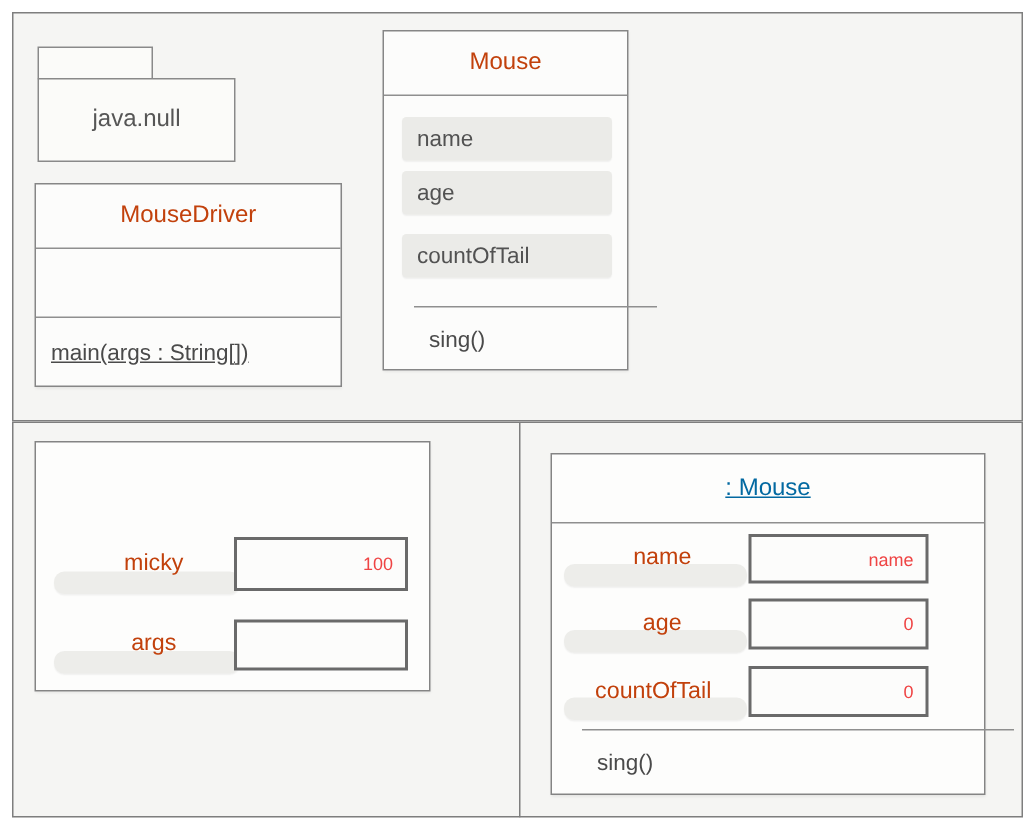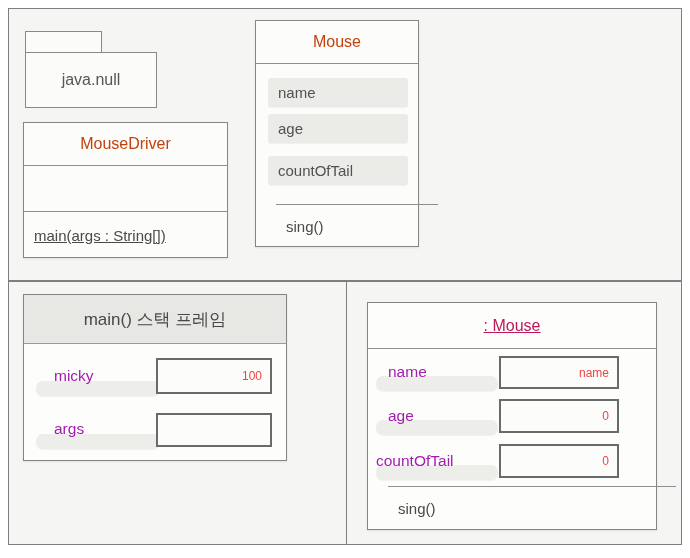--- a/index.html
+++ b/index.html
@@ -39,23 +39,23 @@
 
   
   .panelbox{border:1px solid #848484;background:#fdfdfc;box-shadow:0 1px 2px rgba(0,0,0,0.08);}
   .panel-header{
     background:#e7e7e4;border-bottom:1px solid #9a9a9a;
     display:flex;align-items:center;justify-content:center;
     font-size:17px;color:#484848;
   }
   .obj-header{
     display:flex;align-items:center;justify-content:center;
-    border-bottom:1px solid #8f8f8f;font-size:16px;color:#be185d;
+    border-bottom:1px solid #8f8f8f;font-size:16px;color:#0369a1;
   }
-  .varlabel{font-size:15.5px;color:#a21caf;text-align:left;line-height:22px;}
+  .varlabel{font-size:15.5px;color:#c2410c;text-align:center;line-height:22px;}
   .valuebox{
     border:2px solid #6a6a6a;background:#fcfcfb;
     font-size:12px;color:#ef4444;
     display:flex;align-items:center;justify-content:flex-end;padding-right:8px;
   }
 </style>
 </head>
 <body>
 
 <div class="abs region" style="left:8px;top:8px;width:674px;height:273px;"></div>
@@ -79,21 +79,20 @@
 
 <div class="abs umlbox" style="left:255px;top:20px;width:164px;height:227px;">
   <div class="title" style="height:42px;">Mouse</div>
   <div class="abs chip" style="left:12px;top:57px;width:140px;height:29px;">name</div>
   <div class="abs chip" style="left:12px;top:93px;width:140px;height:29px;">age</div>
   <div class="abs chip" style="left:12px;top:135px;width:140px;height:29px;">countOfTail</div>
   <div class="abs methods-sep method-text" style="left:0;top:183px;width:162px;height:43px;">sing()</div>
 </div>
 
 <div class="abs panelbox" style="left:23px;top:294px;width:264px;height:167px;">
-  <div class="panel-header" style="height:48px;">main() 스택 프레임</div>
 
   <div class="abs chip-faint" style="left:12px;top:86px;width:124px;height:15px;"></div>
   <div class="abs varlabel" style="left:30px;top:70px;width:97px;height:22px;">micky</div>
   <div class="abs valuebox" style="left:132px;top:63px;width:116px;height:36px;">100</div>
 
   <div class="abs chip-faint" style="left:12px;top:139px;width:124px;height:15px;"></div>
   <div class="abs varlabel" style="left:30px;top:123px;width:97px;height:22px;">args</div>
   <div class="abs valuebox" style="left:132px;top:118px;width:116px;height:34px;"></div>
 </div>
 

